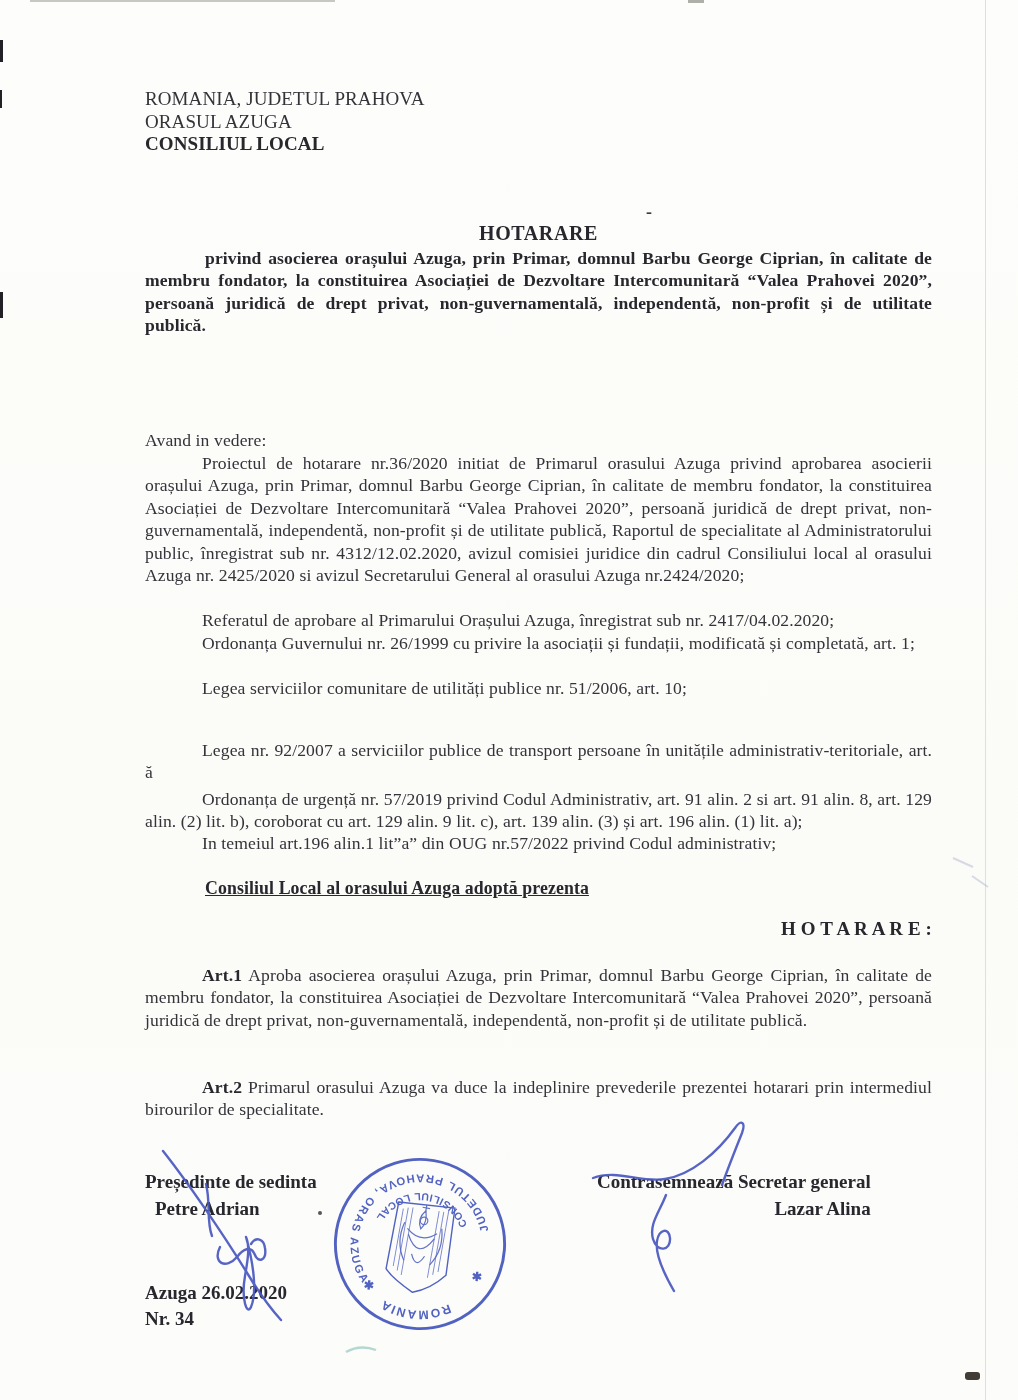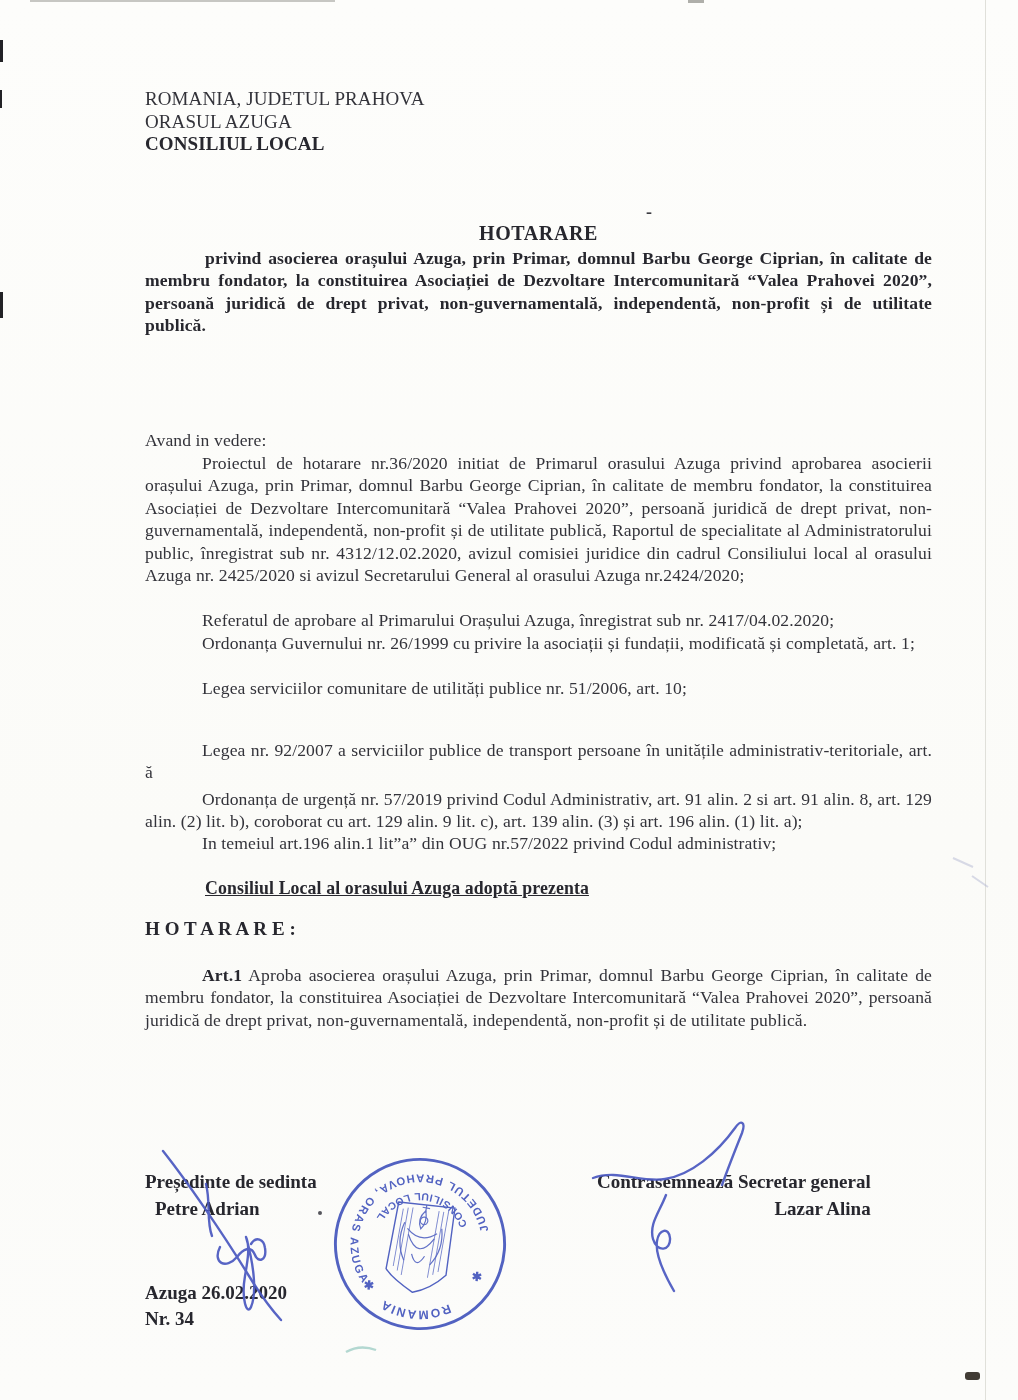--- a/index.html
+++ b/index.html
@@ -12,21 +12,21 @@
   .blk{left:145px;width:787px;font-size:17.6px;line-height:22.4px;letter-spacing:.1px;}
   .just{text-align:justify;}
   .ind{text-indent:57px;}
   .b{font-weight:bold;color:#27272e;}
   p{margin:0;}
   
   .hdr{top:88px;font-size:19px;line-height:22.5px;}
   
   .doc-title{top:222px;text-align:center;padding-right:92px;font-size:20px;letter-spacing:.6px;}
   .subject{top:247px;}
-  .hot2{top:918px;text-align:left;padding-right:42px;font-size:19px;}
+  .hot2{top:918px;text-align:right;padding-right:42px;font-size:19px;}
   .stray-dash{left:646px;top:202px;font-size:18px;font-weight:bold;color:#3a3a40;}
   
   .sig{font-size:19px;line-height:27px;font-weight:bold;color:#27272e;}
   .sig .n{padding-left:10px;}
   .sigL{left:145px;top:1168px;}
   .sigR{left:597px;top:1168px;text-align:right;}
   .foot{left:145px;top:1280px;font-size:19px;line-height:25.5px;font-weight:bold;color:#27272e;}
   
   .edge-right{left:985px;top:0;width:1px;height:1400px;background:#e0e0da;}
   .top-line{left:30px;top:0;width:305px;height:2px;background:#ababa5;opacity:.65;}
@@ -67,20 +67,21 @@
   <p class="abs blk just ind" style="top:632px;">Ordonanța Guvernului nr. 26/1999 cu privire la asociații și fundații, modificată și completată, art. 1;</p>
   <p class="abs blk just ind" style="top:677px;">Legea  serviciilor comunitare de utilități publice nr. 51/2006, art. 10;</p>
   <p class="abs blk just ind" style="top:699px;margin-top:40px;">Legea nr. 92/2007 a serviciilor publice de transport persoane în unitățile administrativ-teritoriale, art. ă</p>
   <p class="abs blk just ind" style="top:788px;">Ordonanța de urgență nr. 57/2019 privind Codul Administrativ, art. 91 alin. 2 si art. 91 alin. 8, art. 129 alin. (2) lit. b), coroborat cu art. 129 alin. 9 lit. c), art. 139 alin. (3) și art. 196 alin. (1) lit. a);</p>
 
   <p class="abs blk ind" style="top:832px;">In temeiul art.196 alin.1 lit”a” din OUG nr.57/2022 privind Codul administrativ;</p>
   <p class="abs blk b" style="top:877px;text-indent:60px;font-size:17.8px;text-decoration:underline;">Consiliul Local al orasului Azuga adoptă prezenta</p>
   <div class="abs blk hot2 b">H O T A R A R E :</div>
 
   <p class="abs blk just ind" style="top:964px;"><span class="b">Art.1</span><span> Aproba asocierea orașului Azuga, prin Primar, domnul Barbu George Ciprian, în calitate de membru fondator, la constituirea Asociației de Dezvoltare Intercomunitară “Valea Prahovei 2020”, persoană juridică de drept privat, non-guvernamentală, independentă, non-profit și de utilitate publică.</span></p>
+  <p class="abs blk just ind" style="top:1076px;"><span class="b">Art.2</span><span> Primarul orasului Azuga  va duce la indeplinire prevederile prezentei hotarari prin intermediul birourilor de specialitate.</span></p>
 
   <div class="abs sig sigL">
     <p>Președinte de sedinta</p>
     <p class="n">Petre  Adrian</p>
   </div>
   <div class="abs sig sigR">
     <p>Contrasemnează  Secretar general</p>
     <p class="n" style="padding-left:22px;">Lazar Alina</p>
   </div>
 

